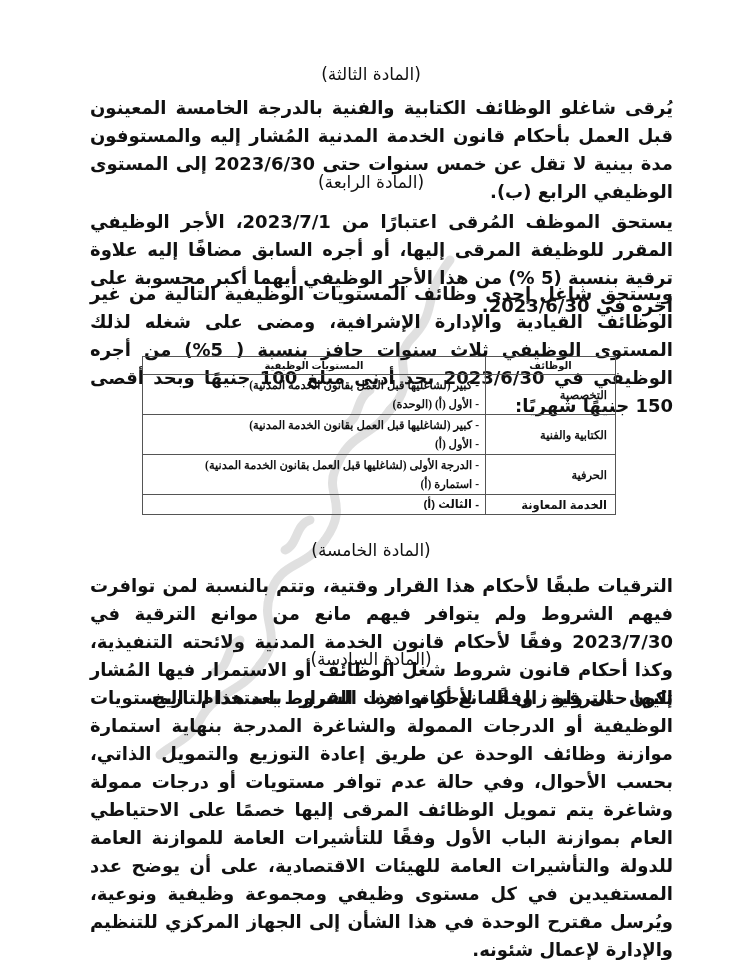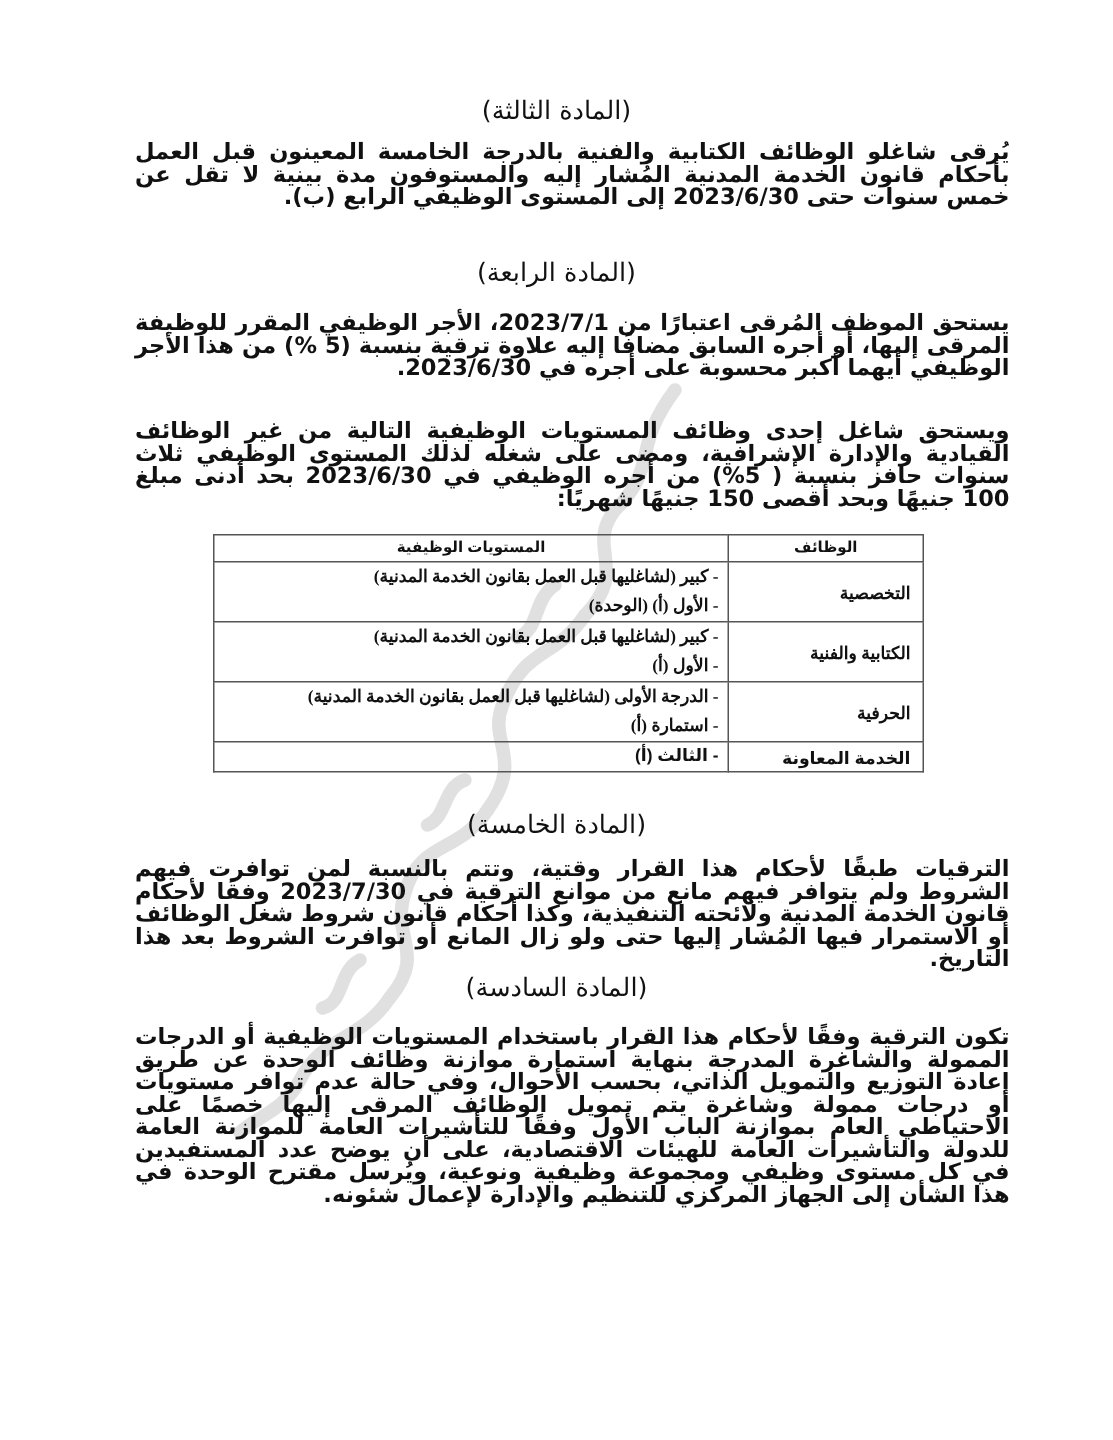--- a/index.html
+++ b/index.html
@@ -38,23 +38,23 @@
       font-weight: normal;
       font-family: "DejaVu Sans", sans-serif;
       color: #111;
       margin: 0;
       letter-spacing: 0px;
     }
     .para {
       position: absolute;
       left: 90px;
       width: 583px;
-      font-size: 15px;
+      font-size: 18px;
       font-weight: bold;
-      line-height: 15px;
+      line-height: 28px;
       text-align: justify;
       text-align-last: right;
       margin: 0;
       font-family: "DejaVu Sans", sans-serif;
     }
     .indent { padding-right: 26px; }
 
     table.levels {
       position: absolute;
       left: 142px;

